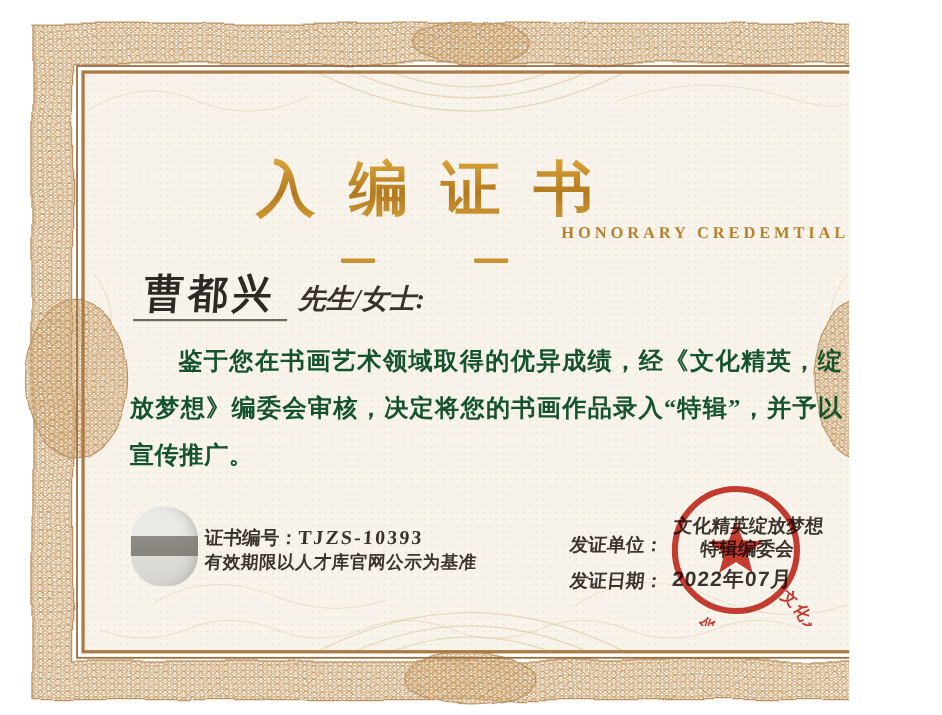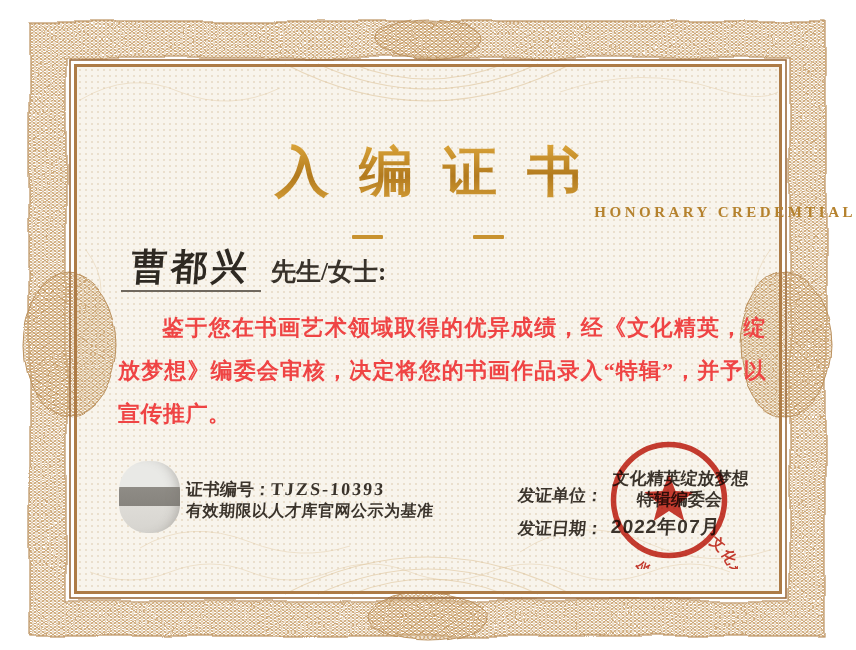--- a/index.html
+++ b/index.html
@@ -1,17 +1,17 @@
 <!DOCTYPE html>
 <html><head>
 <meta charset="utf-8">
 <style>
   html,body{margin:0;padding:0;background:#ffffff;}
   .stage{
-    position:relative;width:856px;height:650px;background:#ffffff;overflow:hidden;
+    position:relative;width:772px;height:650px;background:#ffffff;overflow:hidden;
     font-family:"Liberation Serif","DejaVu Serif",serif;color:#3b342c;
   }
   
   .interior{
     position:absolute;left:77px;top:67px;width:702px;height:524px;
     background-color:#f8f4ec;
     background-image:radial-gradient(#eadfcd 0.8px, rgba(0,0,0,0) 0.9px);
     background-size:6px 6px;
   }
   svg.layer{position:absolute;left:0;top:0;pointer-events:none;}
@@ -35,25 +35,25 @@
   .dash{width:31px;height:4px;background:#c8922f;border-radius:1px;}
   .recipient-row{position:absolute;left:121px;top:247px;display:flex;align-items:flex-end;}
   .name-underline{
     display:inline-block;min-width:132px;text-align:center;
     border-bottom:2px solid #6f685e;padding:0 4px 3px;
   }
   .recipient-name{
     font-size:36px;line-height:40px;font-weight:bold;color:#2e2922;
     display:inline-block;transform:skewX(-4deg);letter-spacing:4px;
   }
-  .salutation{font-size:25px;font-weight:600;color:#38322a;margin-left:10px;padding-bottom:4px;}
+  .salutation{font-size:25px;font-weight:600;color:#38322a;margin-left:10px;padding-bottom:4px;font-style:italic;}
   .body-paragraph{
     position:absolute;left:118px;top:306px;width:648px;
     font-size:22px;line-height:43px;text-indent:2em;font-weight:600;
-    color:#ef4444;letter-spacing:0.5px;text-align:justify;
+    color:#14532d;letter-spacing:0.5px;text-align:justify;
   }
   .footer-text{font-family:"Liberation Sans","DejaVu Sans",sans-serif;font-weight:bold;color:#3b342c;}
   .blurred-logo{
     position:absolute;left:119px;top:461px;width:61px;height:72px;
     border-radius:46%/40%;
     background:linear-gradient(180deg,#e9e9e6 0%,#e9e9e6 36%,#8f8c86 36%,#87847e 62%,#dedcd7 62%,#d6d4cf 100%);
     box-shadow:inset -10px 0 12px -8px rgba(120,115,108,0.45);
   }
   .cert-number-row{position:absolute;left:186px;top:478px;font-size:17px;transform:skewX(-4deg);}
   .number-value{font-family:"Liberation Serif","DejaVu Serif",serif;font-size:18px;letter-spacing:2px;}

